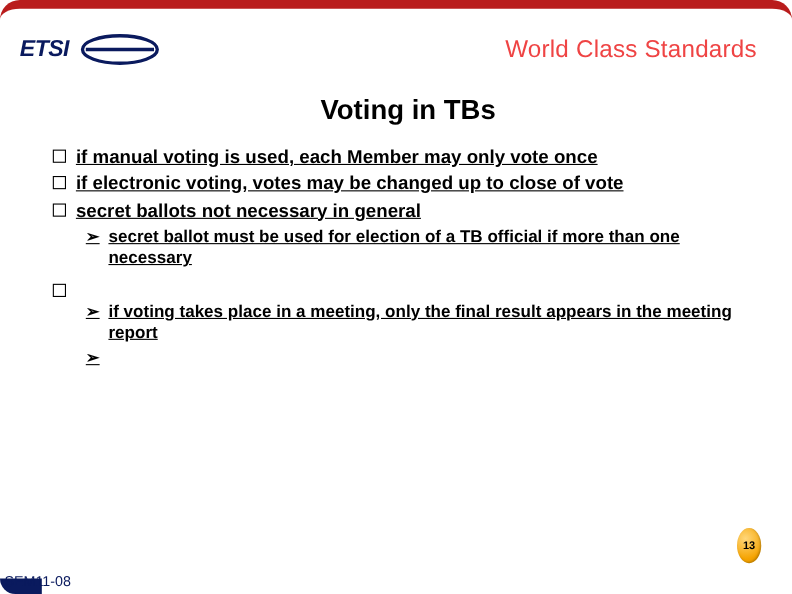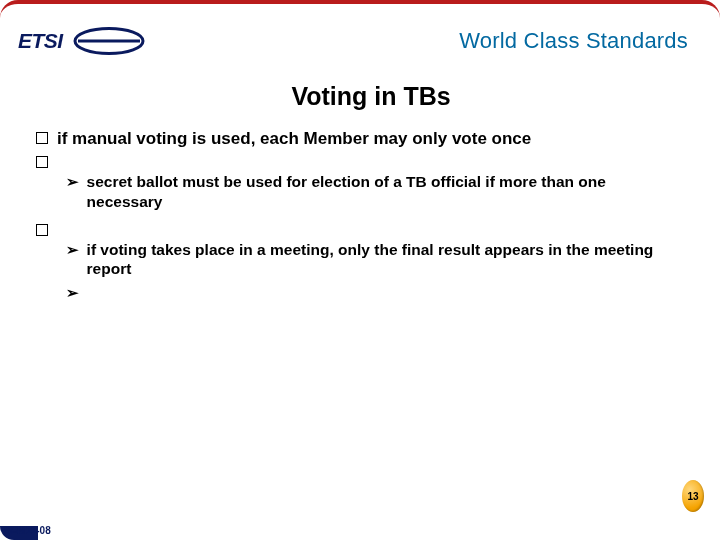--- a/index.html
+++ b/index.html
@@ -3,27 +3,27 @@
 <meta charset="utf-8">
 <style>
   * { margin: 0; padding: 0; box-sizing: border-box; }
   html, body { width: 720px; height: 540px; overflow: hidden; font-family: Arial, Helvetica, sans-serif; background: #fff; }
   .slide {
     position: relative;
     width: 720px;
     height: 540px;
     background: #fff;
     border-radius: 18px;
-    border-top: 4px solid #b91c1c;
+    border-top: 8px solid #b91c1c;
   }
   .top-title {
     position: absolute;
     top: 24px; right: 32px;
     font-size: 22px;
-    color: #0369a1;
+    color: #ef4444;
     font-weight: 400;
     letter-spacing: 0.2px;
   }
   .logo {
     position: absolute;
     top: 22px; left: 18px;
     width: 130px; height: 30px;
   }
   .logo-text {
     font-style: italic;
@@ -43,22 +43,23 @@
     position: absolute;
     top: 78px; left: 0; width: 100%;
     text-align: center;
     font-size: 25px;
     font-weight: 700;
     color: #000;
     padding-left: 22px;
   }
   .body {
     position: absolute;
-    top: 124px; left: 36px; right: 36px;
+    top: 124px; left: 48px; right: 36px;
     color: #000;
+    text-decoration: underline;
   }
   .lvl1 {
     display: flex;
     align-items: flex-start;
     font-size: 17px;
     font-weight: 700;
     line-height: 1.25;
     margin-bottom: 3px;
   }
   .lvl1 .box {
@@ -83,27 +84,27 @@
     margin-top: 1px;
     flex-shrink: 0;
     font-size: 15px;
     line-height: 1.2;
     color: #000;
   }
   .gap { height: 6px; }
   .footer-left {
     position: absolute;
     left: 4px; bottom: 4px;
-    font-size: 10px;
+    font-size: 13px;
     color: #0a1a5e;
-    font-weight: 700;
+    font-weight: 400;
   }
   .pagebadge {
     position: absolute;
-    right: 16px; bottom: 28px;
+    right: 28px; bottom: 28px;
     width: 22px; height: 32px;
     border-radius: 50%;
     background: radial-gradient(circle at 35% 30%, #ffd77a, #f5a300 70%);
     box-shadow: inset -1px -1px 2px rgba(0,0,0,0.25);
     display: flex; align-items: center; justify-content: center;
     font-size: 10px; font-weight: 700; color: #000;
   }
   .bottom-band {
     position: absolute;
     left: 0; bottom: 0;
@@ -130,20 +131,25 @@
   <div class="slide-title">Voting in TBs</div>
 
   <div class="body">
 
     <div class="lvl1">
       <span class="box"></span>
       <span>if manual voting is used, each Member may only vote once</span>
     </div>
     <div class="lvl1">
       <span class="box"></span>
+      <span>if electronic voting, votes may be changed up to close of vote</span>
+    </div>
+    <div class="lvl1">
+      <span class="box"></span>
+      <span>secret ballots not necessary in general</span>
     </div>
 
     <div class="lvl2">
       <span class="arrow">➢</span>
       <span>secret ballot must be used for election of a TB official if more than one necessary</span>
     </div>
 
     <div class="gap"></div>
 
     <div class="lvl1">

